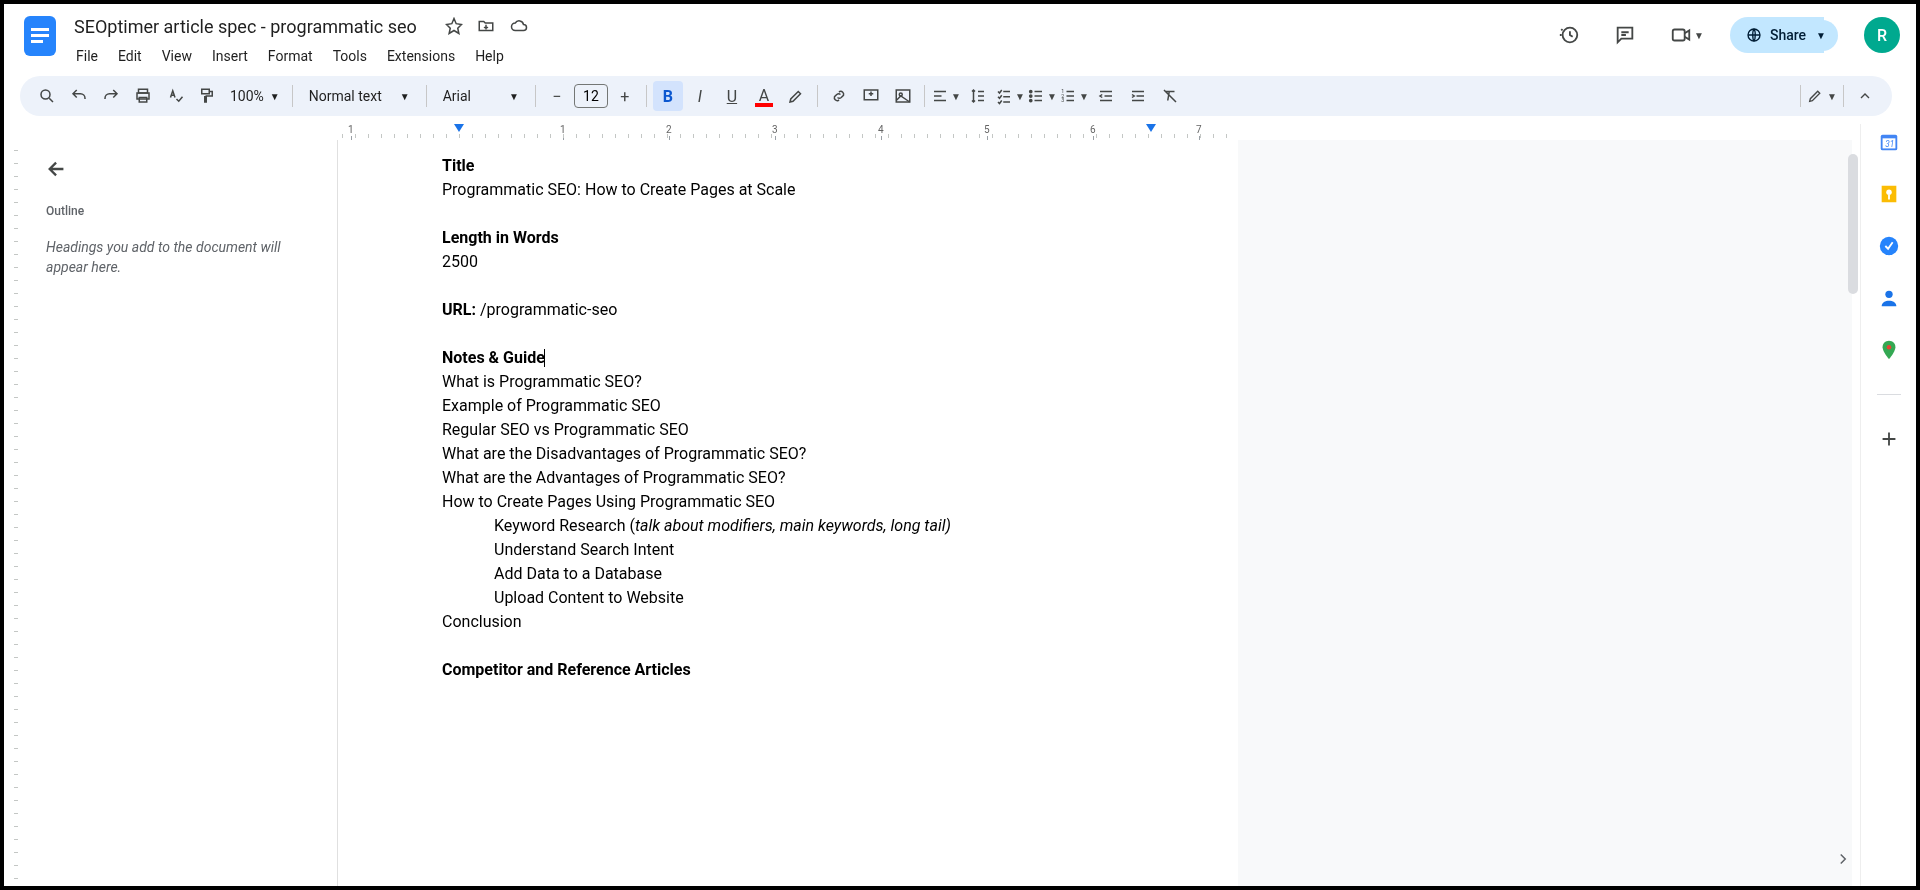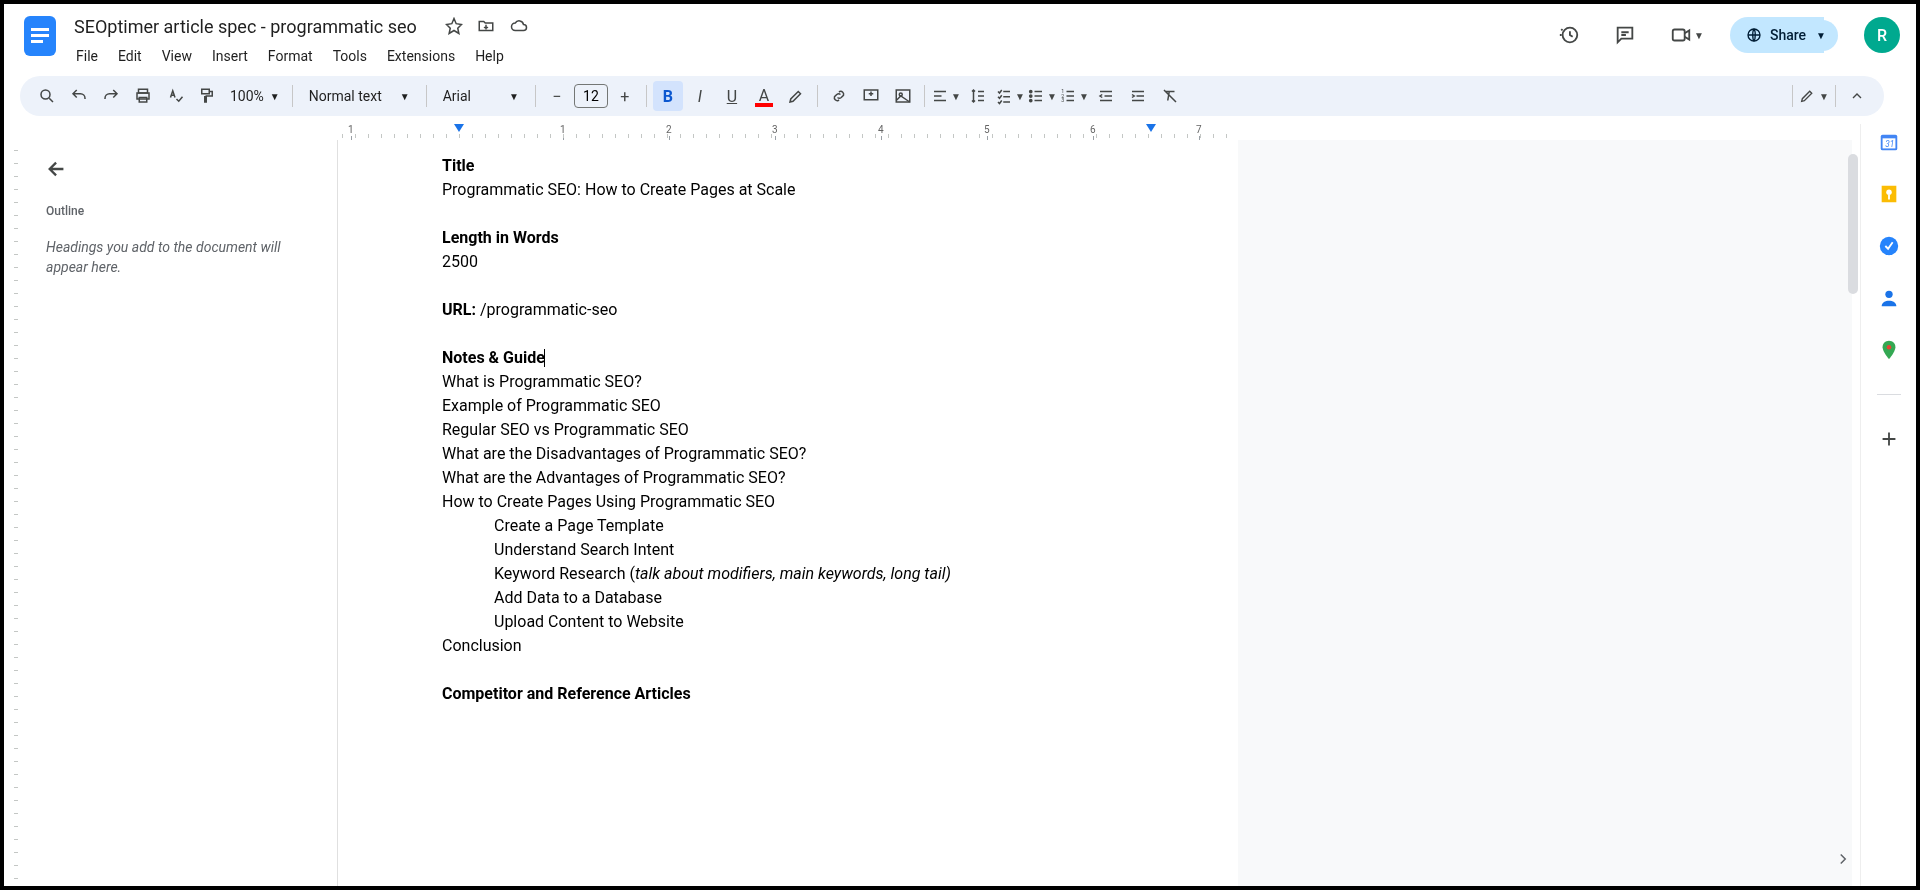--- a/index.html
+++ b/index.html
@@ -13,21 +13,21 @@
 .title-icons { display: flex; gap: 14px; align-items: center; color: #444746; }
 .title-icons span { cursor: pointer; display: flex; align-items: center; }
 .menubar { display: flex; gap: 4px; margin-top: 4px; }
 .menubar-item { padding: 4px 8px; font-size: 14px; color: #1f1f1f; cursor: pointer; border-radius: 4px; }
 .header-right { display: flex; align-items: center; gap: 18px; margin-top: 4px; }
 .header-icon { color: #444746; cursor: pointer; display: flex; align-items: center; padding: 8px; border-radius: 50%; }
 .meet-btn { display: flex; align-items: center; gap: 2px; color: #444746; }
 .share-btn { background: #c2e7ff; border-radius: 40px 0 0 40px; padding: 10px 18px 10px 16px; display: flex; align-items: center; gap: 8px; font-size: 14px; font-weight: 500; color: #001d35; cursor: pointer; }
 .share-drop { background: #c2e7ff; border-radius: 0 40px 40px 0; padding: 10px 12px 10px 8px; margin-left: -16px; cursor: pointer; color: #001d35; display: flex; align-items: center; }
 .avatar { width: 36px; height: 36px; border-radius: 50%; background: #00a98f; color: #fff; display: flex; align-items: center; justify-content: center; font-size: 16px; font-weight: 500; margin-left: 8px; }
-.toolbar-wrap { padding: 0 32px 8px 16px; }
+.toolbar-wrap { padding: 0 24px 8px 16px; }
 .toolbar { background: #edf2fa; border-radius: 24px; height: 40px; display: flex; align-items: center; padding: 0 12px; gap: 2px; }
 .tb-btn { width: 30px; height: 30px; display: flex; align-items: center; justify-content: center; color: #444746; cursor: pointer; border-radius: 4px; }
 .tb-sep { width: 1px; height: 22px; background: #c7c7c7; margin: 0 4px; }
 .zoom { font-size: 14px; color: #1f1f1f; padding: 0 6px; display: flex; align-items: center; gap: 6px; }
 .style-select { font-size: 14px; color: #1f1f1f; padding: 0 10px; display: flex; align-items: center; gap: 18px; min-width: 110px; }
 .font-select { font-size: 14px; color: #1f1f1f; padding: 0 10px; display: flex; align-items: center; gap: 38px; min-width: 90px; }
 .font-size-box { border: 1px solid #747775; border-radius: 4px; width: 34px; height: 24px; display: flex; align-items: center; justify-content: center; font-size: 14px; }
 .bold-active { background: #d3e3fd; color: #0b57d0; border-radius: 4px; }
 .text-color { display: flex; flex-direction: column; align-items: center; width: 30px; }
 .text-color-bar { width: 18px; height: 4px; background: #ff0000; margin-top: -2px; }
@@ -469,23 +469,22 @@
         <div>&nbsp;</div>
         <div><span class="h">URL: </span><span>/programmatic-seo</span></div>
         <div>&nbsp;</div>
         <div><span class="h">Notes &amp; Guide</span><span class="cursor"></span></div>
         <div>What is Programmatic SEO?</div>
         <div>Example of Programmatic SEO</div>
         <div>Regular SEO vs Programmatic SEO</div>
         <div>What are the Disadvantages of Programmatic SEO?</div>
         <div>What are the Advantages of Programmatic SEO?</div>
         <div>How to Create Pages Using Programmatic SEO</div>
-        <div class="indent">Create a Page Template</div>
+        <div class="indent"><span>Keyword Research (</span><span class="italic">talk about modifiers, main keywords, long tail)</span></div>
         <div class="indent">Understand Search Intent</div>
-        <div class="indent"><span>Keyword Research (</span><span class="italic">talk about modifiers, main keywords, long tail)</span></div>
         <div class="indent">Add Data to a Database</div>
         <div class="indent">Upload Content to Website</div>
         <div>Conclusion</div>
         <div>&nbsp;</div>
         <div class="h">Competitor and Reference Articles</div>
       </div>
     </div>
   </div>
 
   <div class="scrollbar"></div>

